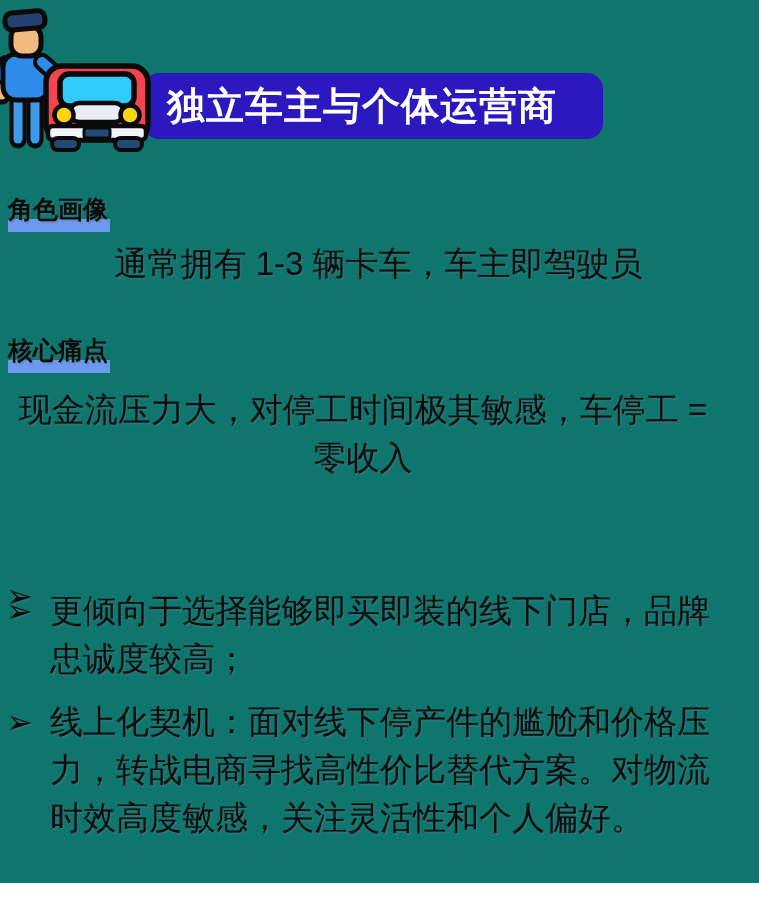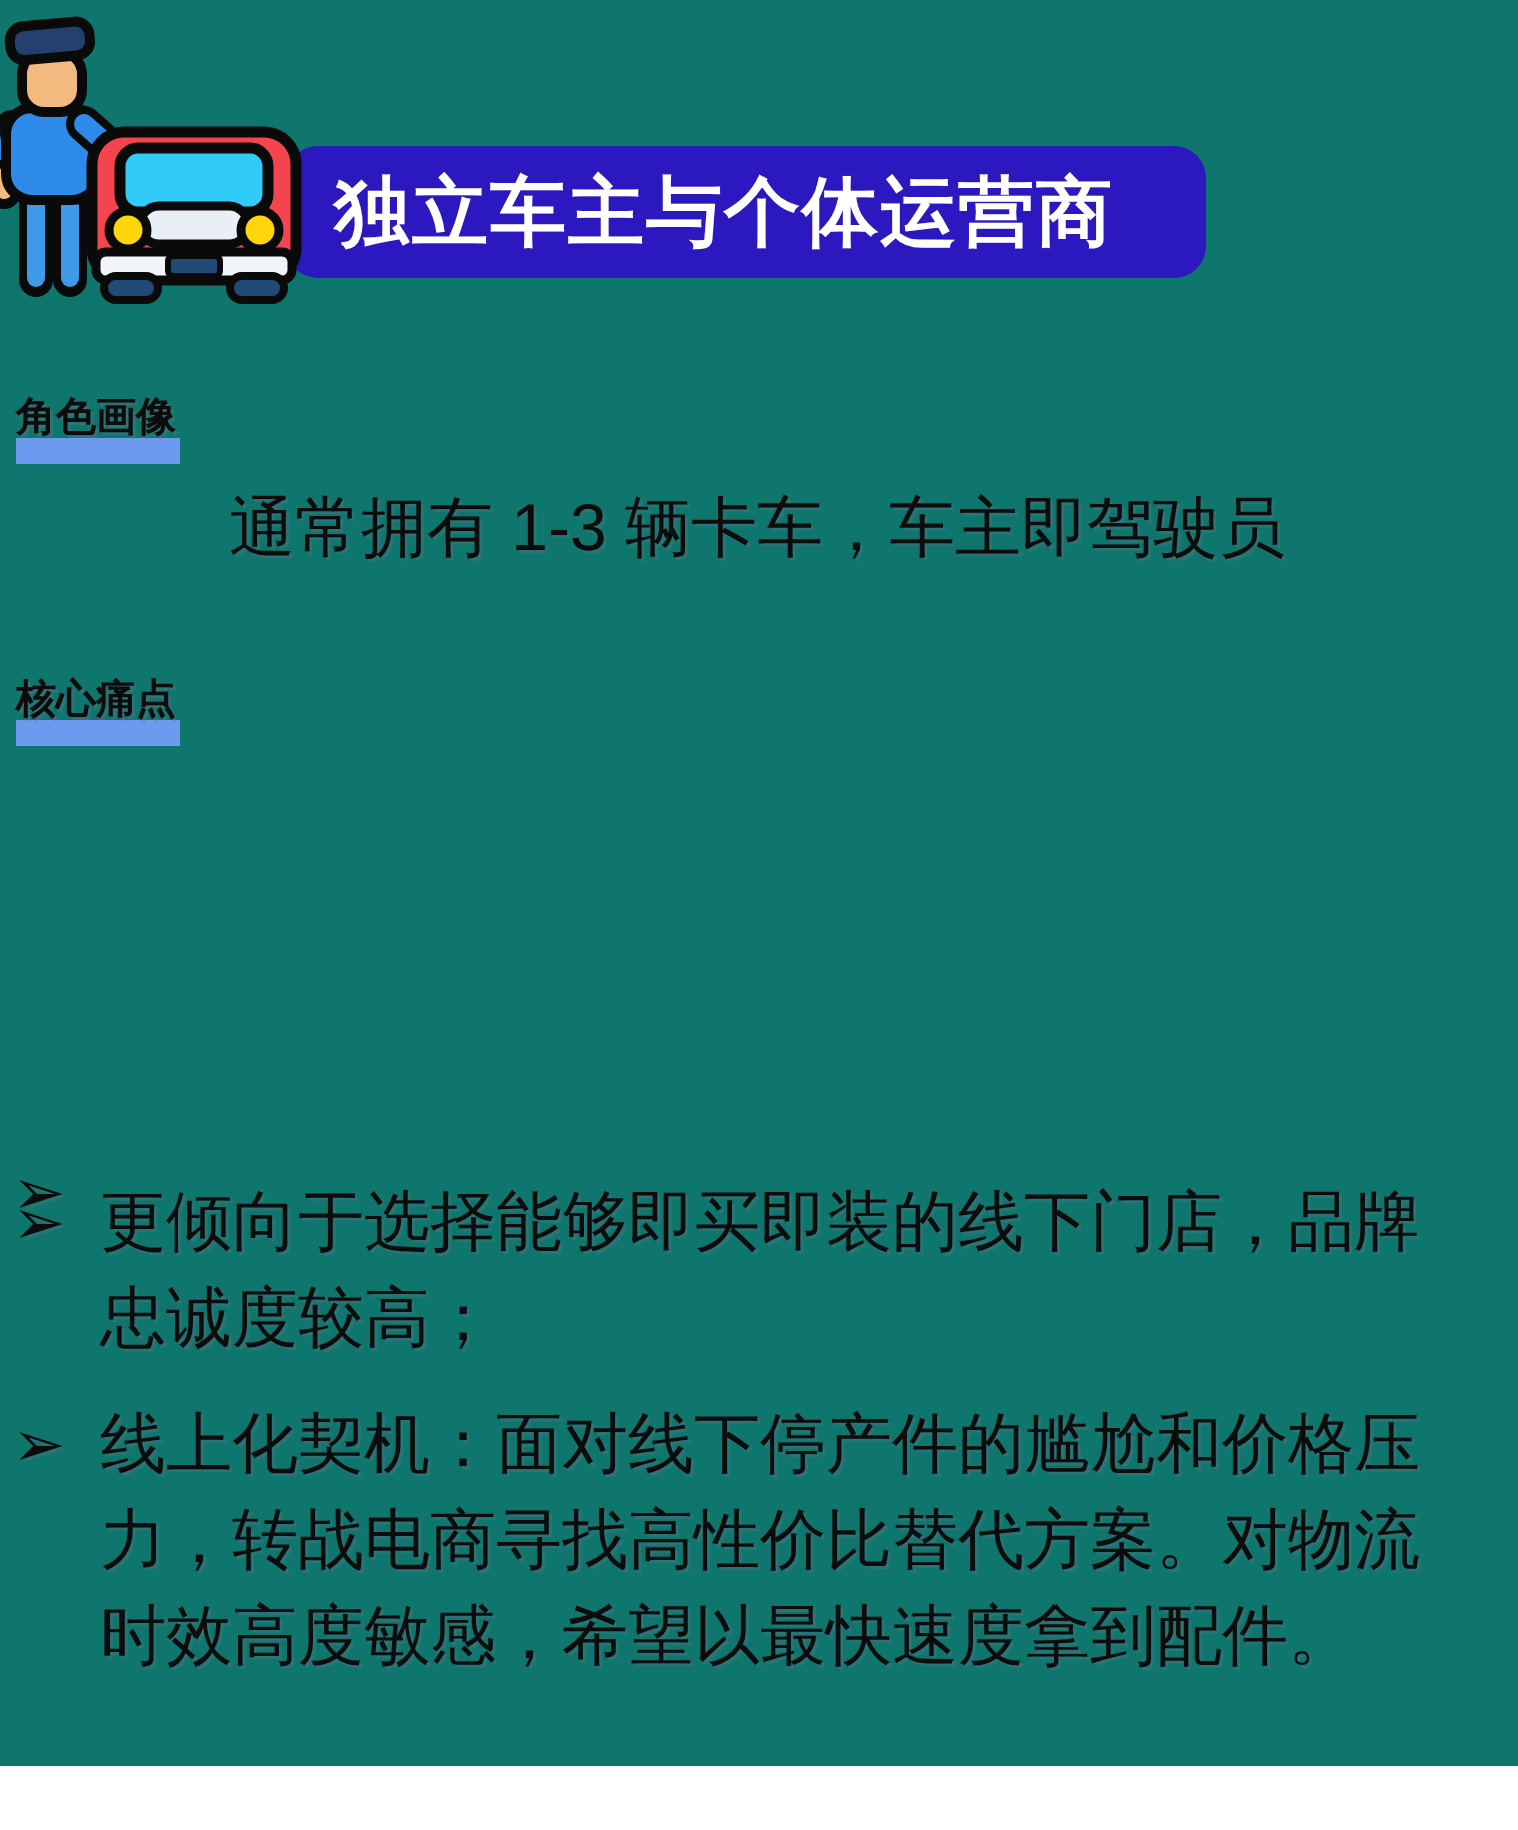--- a/index.html
+++ b/index.html
@@ -29,21 +29,21 @@
     white-space:nowrap;
   }
   .hero-icon{
     position:absolute;left:-6px;top:4px;
     width:176px;height:150px;
     z-index:2;
   }
   
   .sec-heading{
     position:absolute;left:8px;
-    font-size:20px;font-weight:800;line-height:36px;
+    font-size:25px;font-weight:800;line-height:36px;
     text-shadow:1.5px 1.5px 0 rgba(96,116,138,.35);
   }
   .sec-heading .hl{
     display:inline-block;
     padding:0 2px 5px 0;
     background-image:linear-gradient(#6D9AEF,#6D9AEF);
     background-repeat:no-repeat;
     background-size:100% 13px;
     background-position:left bottom 0px;
   }
@@ -125,29 +125,30 @@
   </div>
 
   <div class="sec-heading" style="top:191px">
     <span class="hl">角色画像</span>
   </div>
   <div class="body-text" style="top:240px;width:745px">通常拥有 1-3 辆卡车，车主即驾驶员</div>
 
   <div class="sec-heading" style="top:332px">
     <span class="hl">核心痛点</span>
   </div>
+  <div class="body-text" style="top:386px;width:714px">现金流压力大，对停工时间极其敏感，车停工 = 零收入</div>
 
 
   <ul class="bullets">
     <li>
       <span class="marker">➢</span>
     </li>
     <li>
       <span class="marker">➢</span>
       <span class="btext"><span>更倾向于选择能够即买即装的线下门店，品牌忠诚度较高；</span></span>
     </li>
     <li>
       <span class="marker">➢</span>
-      <span class="btext"><span>线上化契机：面对线下停产件的尴尬和价格压力，</span><span class="b">转战电商寻找高性价比替代方案。</span><span>对</span><span class="b">物流时效高度敏感</span><span>，希望以最快速度拿到配件。</span></span>
+      <span class="btext"><span>线上化契机：面对线下停产件的尴尬和价格压力，</span><span class="b">转战电商寻找高性价比替代方案。</span><span>对</span><span class="b">物流时效高度敏感</span><span>，关注灵活性和个人偏好。</span></span>
     </li>
   </ul>
 
 </div>
 
 </body></html>

